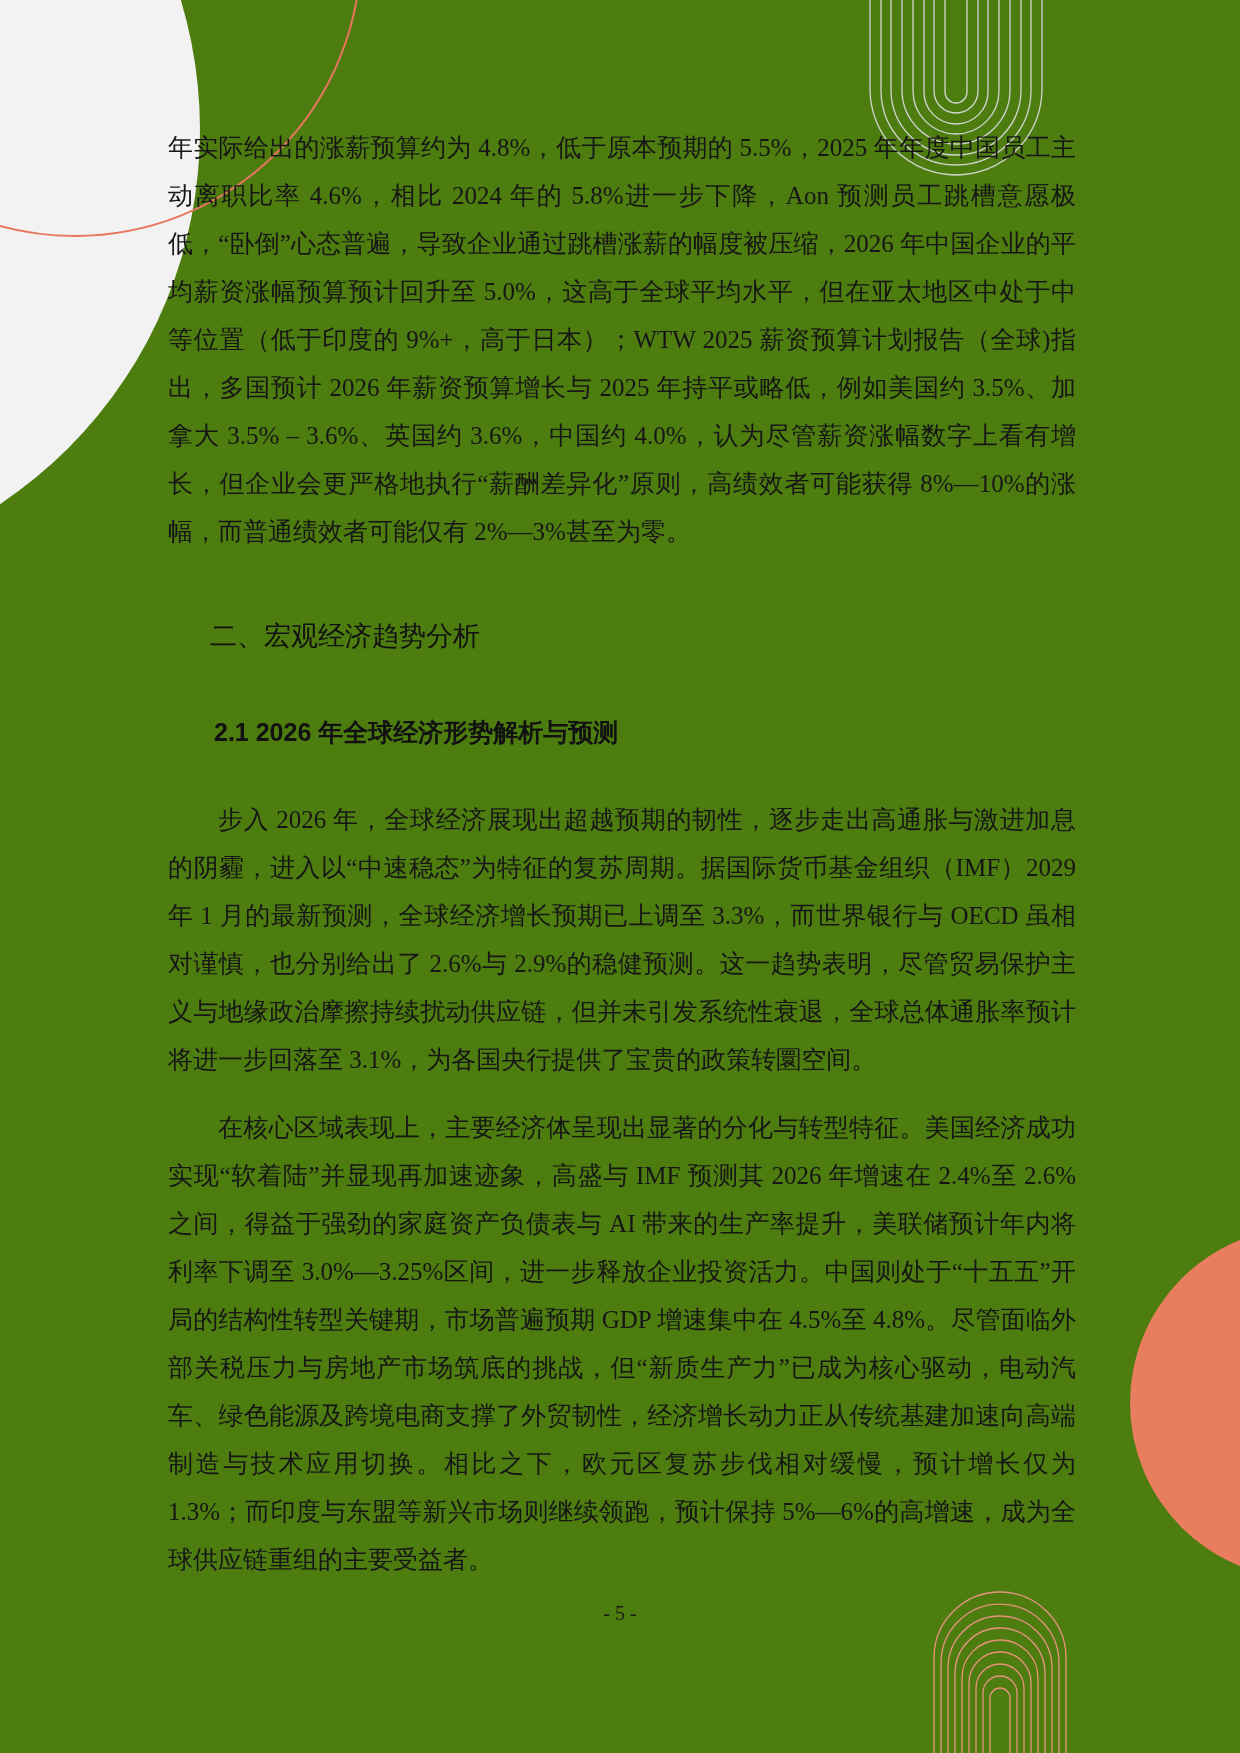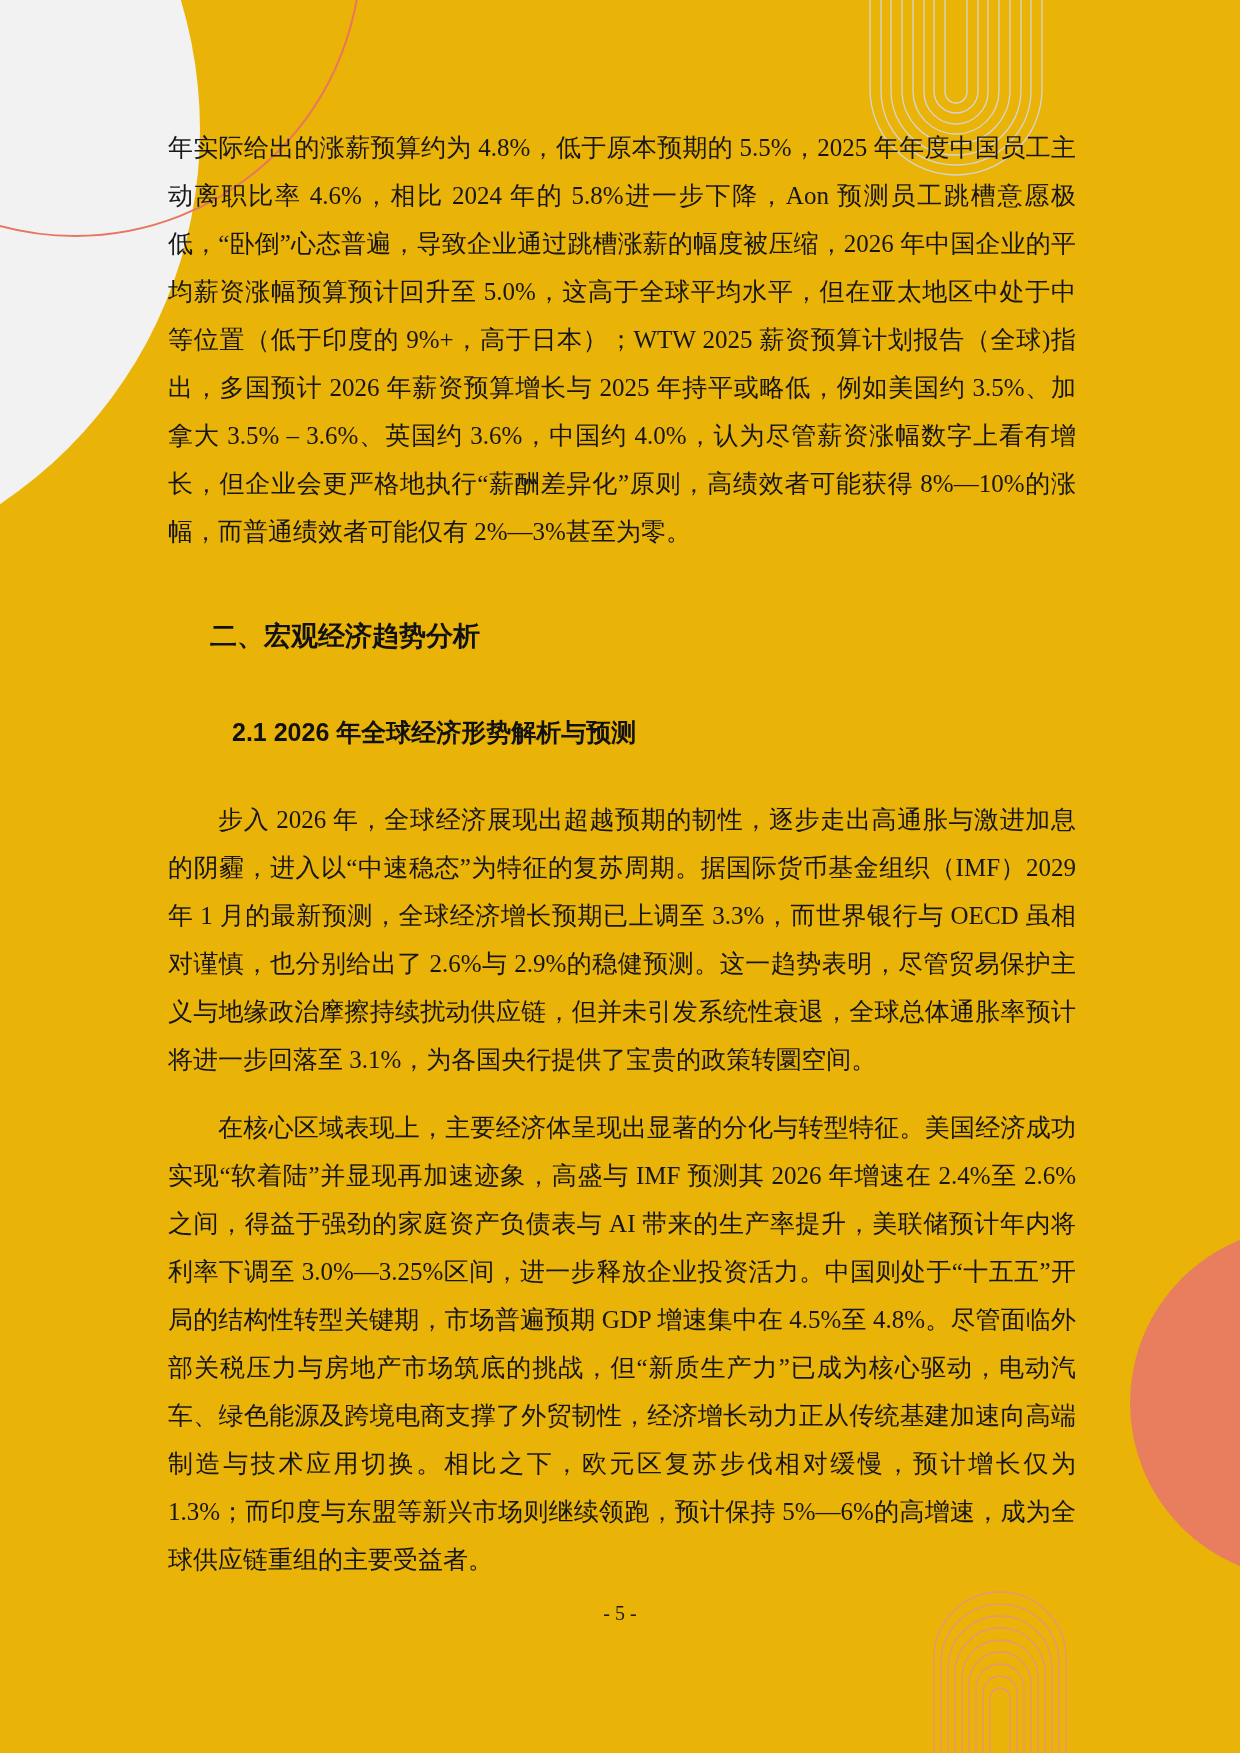--- a/index.html
+++ b/index.html
@@ -1,20 +1,20 @@
 <!DOCTYPE html>
 <html><head>
 <meta charset="utf-8">
 <style>
   html, body { margin: 0; padding: 0; background: #ffffff; }
   .page {
     position: relative;
     width: 1240px;
     height: 1753px;
-    background: #eab308;
+    background: #4d7c0f;
     overflow: hidden;
     font-family: "Liberation Serif", "DejaVu Serif", serif;
   }
   .deco {
     position: absolute;
     left: 0; top: 0;
     width: 1240px; height: 1753px;
     pointer-events: none;
   }
   .body-text {
@@ -27,33 +27,33 @@
     color: #161616;
     text-align: justify;
   }
   .body-text p { margin: 0; }
   .para.indent { text-indent: 2em; }
   .para.para-global { margin-top: 40px; }
   .para.para-regional { margin-top: 20px; }
   h2.section-heading {
     font-family: "Liberation Sans", "DejaVu Sans", sans-serif;
     font-size: 27px;
-    font-weight: bold;
+    font-weight: normal;
     color: #111111;
     line-height: 48px;
     margin: 56px 0 0 42px;
     text-align: left;
   }
   h3.subsection-heading {
     font-family: "Liberation Sans", "DejaVu Sans", sans-serif;
     font-size: 25px;
     font-weight: bold;
     color: #111111;
     line-height: 48px;
-    margin: 48px 0 0 64px;
+    margin: 48px 0 0 46px;
     text-align: left;
   }
   .page-number {
     position: absolute;
     left: 0;
     right: 0;
     top: 1602px;
     text-align: center;
     font-size: 20px;
     color: #1a1a1a;

